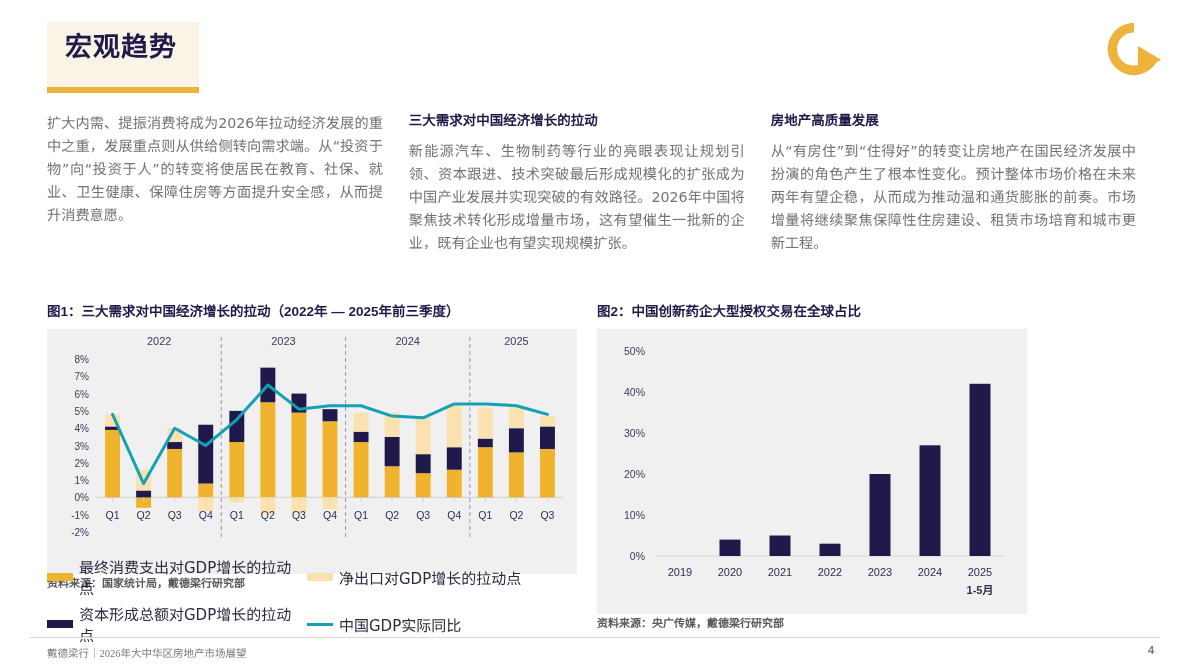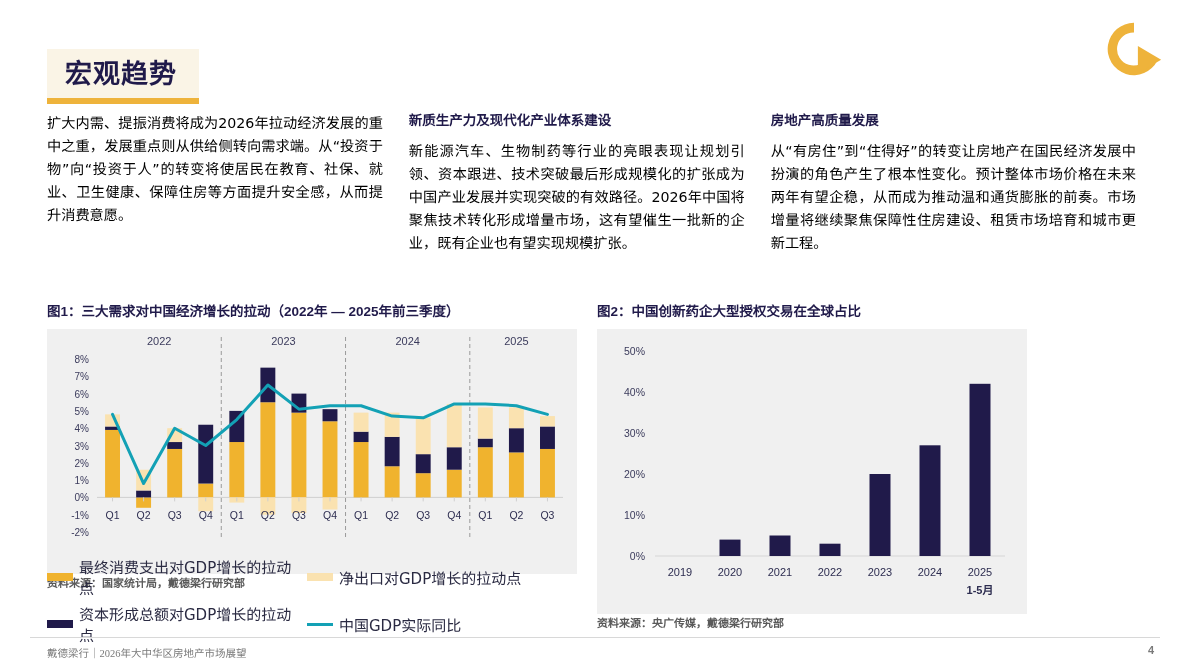--- a/index.html
+++ b/index.html
@@ -11,39 +11,38 @@
     color:#1c1a3c;
     position:relative;
     overflow:hidden;
   }
   .page{position:relative;width:1190px;height:669px;}
 
   
   .title-box{
     position:absolute;left:47px;top:22px;
     background:#faf4e6;
-    padding:10px 22px 8px 18px;
+    padding:10px 22px 24px 18px;
     border-bottom:6px solid #eeb33b;
-    margin-top:27px;
   }
   .title-box .title-txt{
     font-size:27px;font-weight:bold;color:#201a4a;letter-spacing:1px;line-height:1.15;
   }
 
   .logo{position:absolute;right:25px;top:18px;width:62px;height:62px;}
 
   
   .cols{position:absolute;left:47px;top:112px;width:1105px;display:flex;gap:0;}
   .col{width:342px;margin-right:26px;}
   .col:last-child{margin-right:16px;width:372px;}
   .col h3{
     margin:0 0 10px 0;font-size:13.5px;font-weight:bold;color:#201a4a;line-height:1.3;
   }
   .col p{
-    margin:0;font-size:14.2px;line-height:1.62;color:#000000;
+    margin:0;font-size:14.2px;line-height:1.62;color:#737373;
     text-align:justify;font-family:"DejaVu Sans","Liberation Sans",sans-serif;
   }
 
   
   .chart-block{position:absolute;}
   .chart-title{
     font-size:13.5px;font-weight:bold;color:#201a4a;margin-bottom:9px;
   }
   .chart-canvas{
     background:#f0f0f0;position:relative;
@@ -89,21 +88,21 @@
   <svg class="logo" viewBox="0 0 64 64">
     <path d="M32 5 A27 27 0 1 0 56 44 L47 39 A17 17 0 1 1 32 15 Z" fill="#eeb33b"></path>
     <path d="M36 29 L60 43 L36 57 Z" fill="#eeb33b"></path>
   </svg>
 
   <div class="cols">
     <div class="col">
       <p>扩大内需、提振消费将成为2026年拉动经济发展的重中之重，发展重点则从供给侧转向需求端。从“投资于物”向“投资于人”的转变将使居民在教育、社保、就业、卫生健康、保障住房等方面提升安全感，从而提升消费意愿。</p>
     </div>
     <div class="col">
-      <h3>新质生产力及现代化产业体系建设</h3>
+      <h3>三大需求对中国经济增长的拉动</h3>
       <p>新能源汽车、生物制药等行业的亮眼表现让规划引领、资本跟进、技术突破最后形成规模化的扩张成为中国产业发展并实现突破的有效路径。2026年中国将聚焦技术转化形成增量市场，这有望催生一批新的企业，既有企业也有望实现规模扩张。</p>
     </div>
     <div class="col">
       <h3>房地产高质量发展</h3>
       <p>从“有房住”到“住得好”的转变让房地产在国民经济发展中扮演的角色产生了根本性变化。预计整体市场价格在未来两年有望企稳，从而成为推动温和通货膨胀的前奏。市场增量将继续聚焦保障性住房建设、租赁市场培育和城市更新工程。</p>
     </div>
   </div>
 
   <div class="chart-block" id="chart1-block">
     <div class="chart-title">图1：三大需求对中国经济增长的拉动（2022年 — 2025年前三季度）</div>

